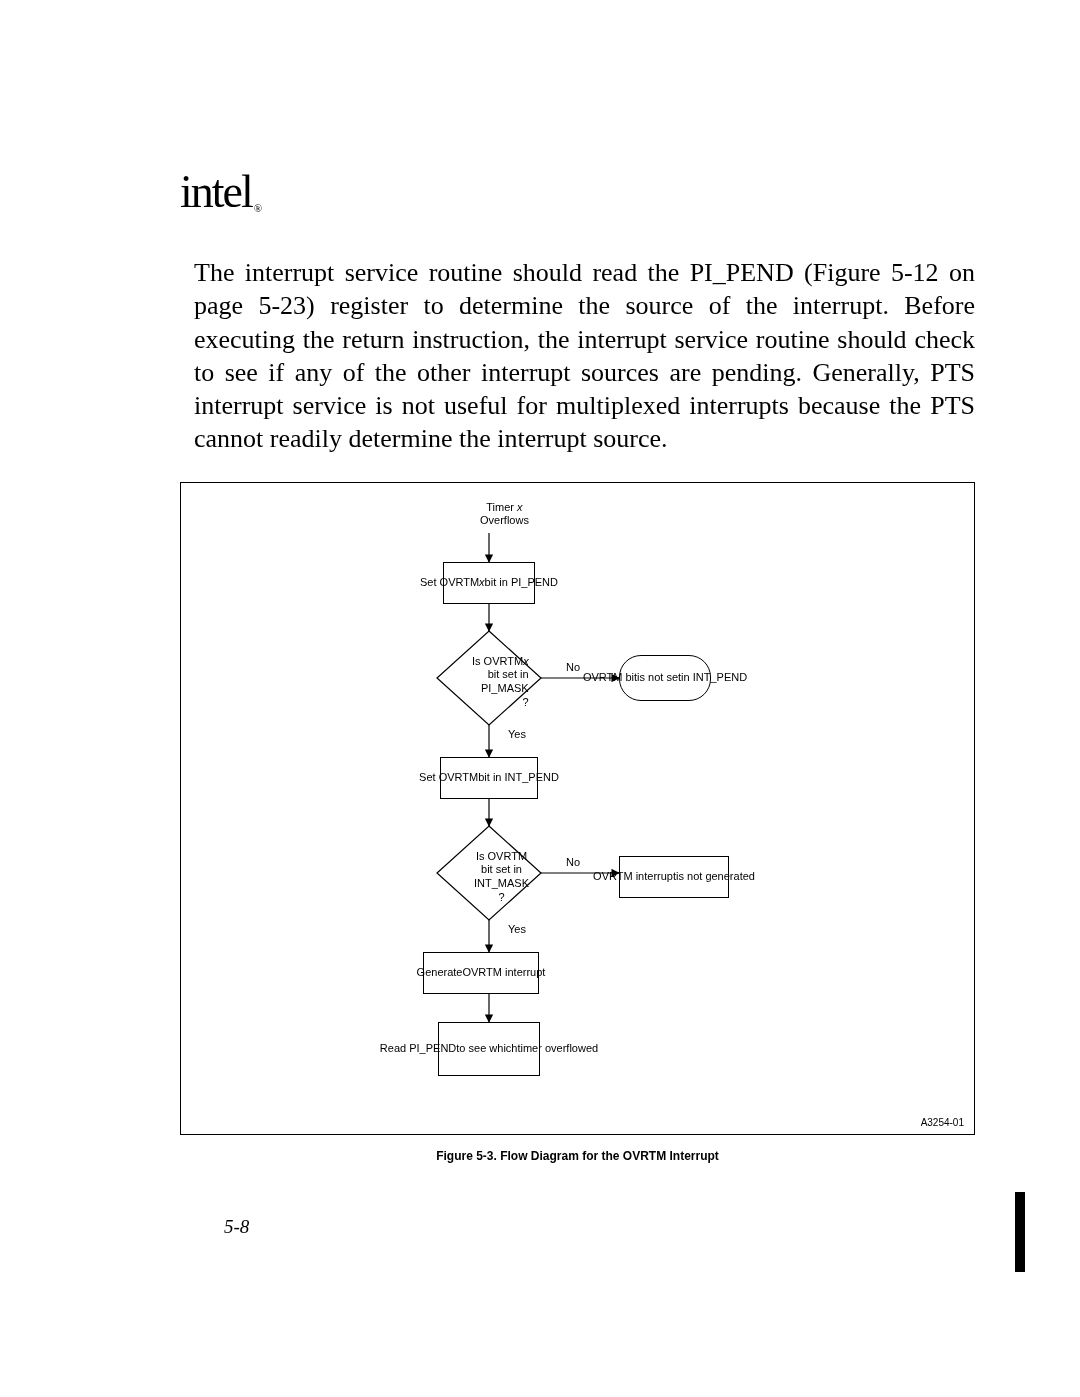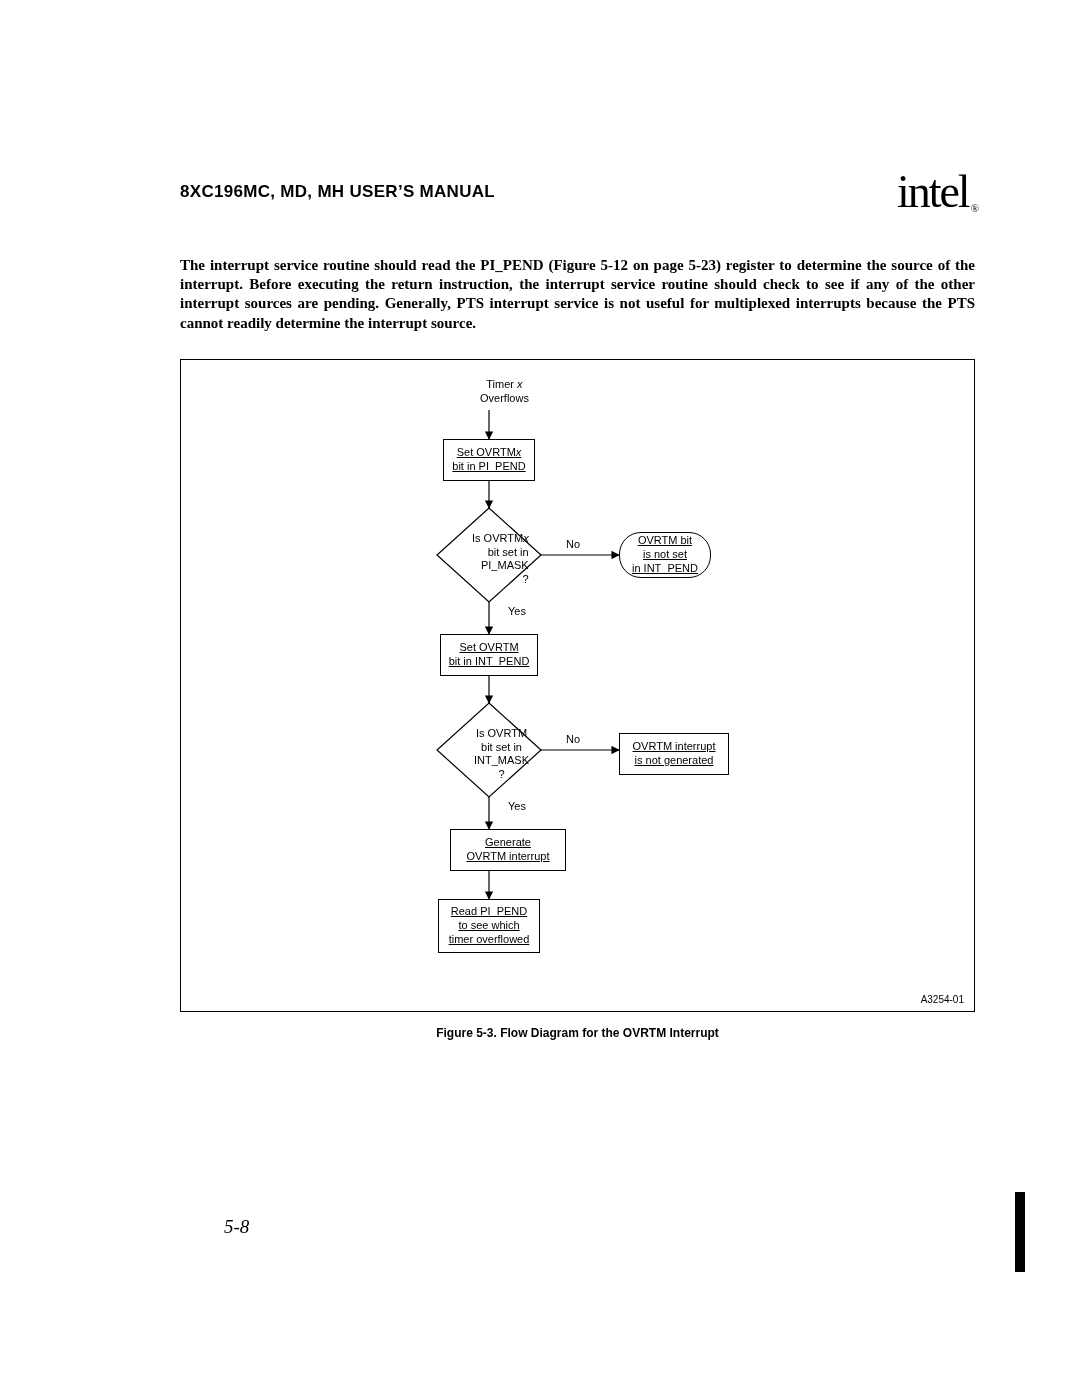--- a/index.html
+++ b/index.html
@@ -35,25 +35,24 @@
     position: relative;
   }
   .logo .reg {
     font-size: 11px;
     vertical-align: baseline;
     position: relative;
     top: -4px;
     left: 2px;
   }
   .body-para {
-    font-size: 15px;
+    font-size: 26px;
     line-height: 1.28;
     text-align: justify;
-    margin: 0 0 26px 0;
-    font-weight: bold;
+    margin: 0 0 26px 14px;
   }
   .figure-frame {
     border: 1.5px solid #000;
     width: 100%;
     height: 653px;
     position: relative;
     font-family: Arial, Helvetica, sans-serif;
   }
   .figure-caption {
     font-family: Arial, Helvetica, sans-serif;
@@ -67,42 +66,41 @@
     left: 180px;
     bottom: 159px;
     font-style: italic;
     font-size: 19px;
     margin-left: 44px;
   }
   
   .svg-fig { position: absolute; inset: 0; width: 100%; height: 100%; }
   .box     { position: absolute; border: 1.2px solid #000; background:#fff;
              font-size: 11px; line-height: 1.25; text-align:center;
-             display:flex; flex-direction:column; justify-content:center;
-             align-items:center; padding:20px 4px; white-space:nowrap;text-decoration:underline; }
+             display:flex; justify-content:center;
+             align-items:center; padding:20px 4px; white-space:nowrap; }
   .plain   { position:absolute; font-size:11px; line-height:1.25; text-align:center;
              white-space:nowrap;margin-left:12px; }
   .fig-id  { position:absolute; right:10px; bottom:6px; font-size:10px; }
   .it { font-style: italic; }
 
   
   .crop {
     position:absolute;
     right: 55px;
     bottom: 125px;
     width: 10px;
     height: 80px;
     background:#000;
   }
 </style>
 </head>
 <body>
 
 <div class="header-row">
-  <div class="manual-title">8XC196MC, MD, MH USER’S MANUAL</div>
   <div class="logo">
     <span>intel</span>
       <span class="reg">®</span>
   </div>
 </div>
 
 <p class="body-para">The interrupt service routine should read the PI_PEND (Figure 5-12 on page 5-23) register to determine the source of the interrupt. Before executing the return instruction, the interrupt service routine should check to see if any of the other interrupt sources are pending. Generally, PTS interrupt service is not useful for multiplexed interrupts because the PTS cannot readily determine the interrupt source.</p>
 
 <div class="figure-frame">
 
@@ -164,21 +162,21 @@
     <span>?</span>
   </div>
   <div class="plain" style="left:373px; top:373px;">No</div>
   <div class="plain" style="left:315px; top:440px;">Yes</div>
 
   <div class="box" style="left:438px; top:373px; width:110px; height:35px;">
     <div>OVRTM interrupt</div>
     <div>is not generated</div>
   </div>
 
-  <div class="box" style="left:269px; top:469px; width:116px; height:35px;">
+  <div class="box" style="left:242px; top:469px; width:116px; height:35px;">
     <div>Generate</div>
     <div>OVRTM interrupt</div>
   </div>
 
   <div class="box" style="left:257px; top:539px; width:102px; height:54px;">
     <div>Read PI_PEND</div>
     <div>to see which</div>
     <div>timer overflowed</div>
   </div>
 

